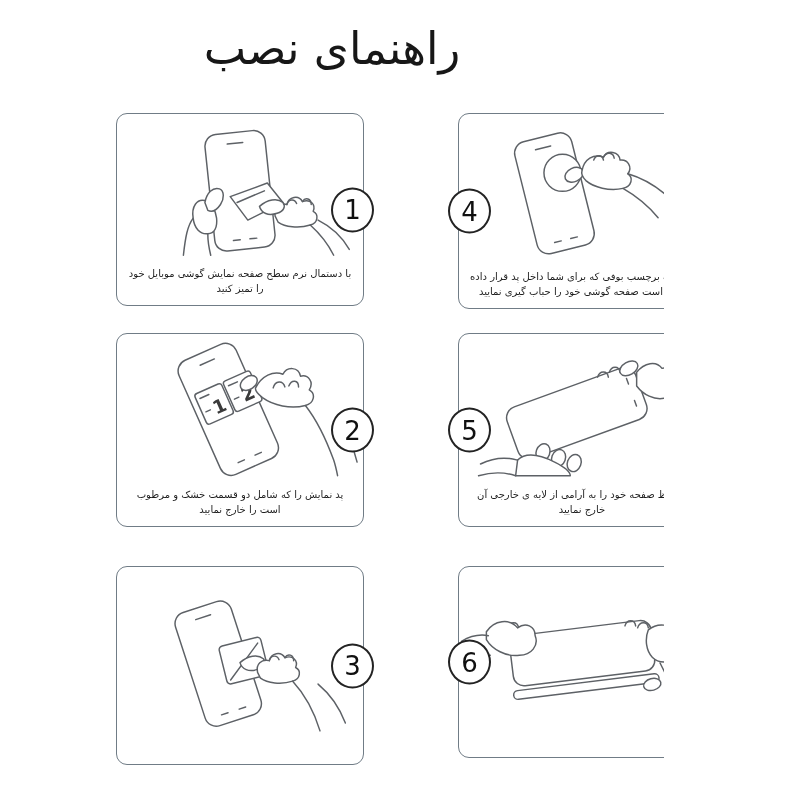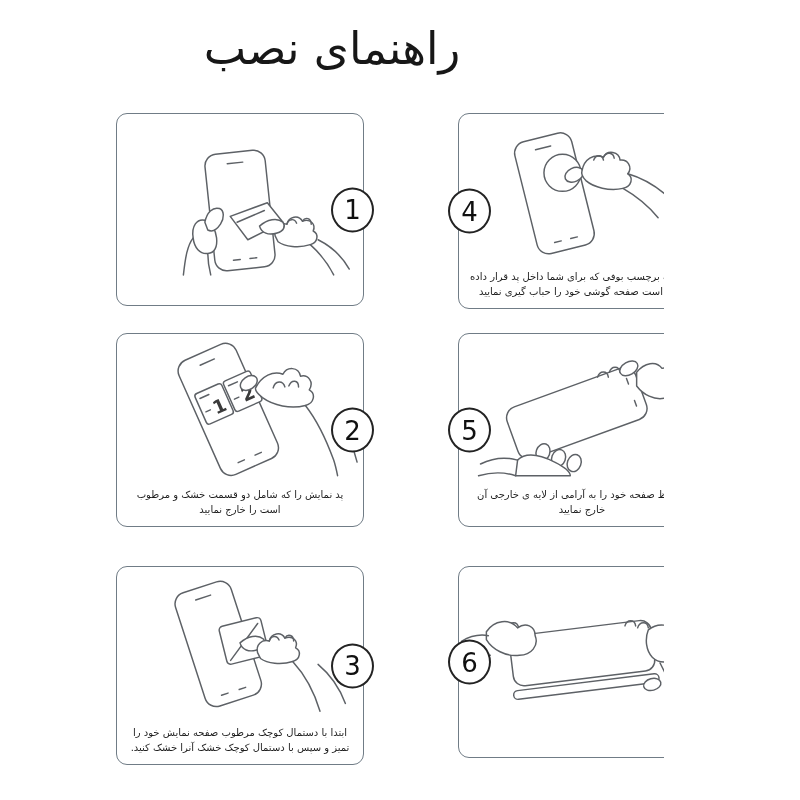--- a/index.html
+++ b/index.html
@@ -70,20 +70,21 @@
         <g>
           <path class="f" d="M160,92 C158,84 164,78 172,80 C174,72 184,70 188,77 C196,74 202,80 199,87 C205,90 204,99 196,101 C184,105 170,103 163,98 Z"></path>
           <path d="M172,80 C174,74 180,74 182,79"></path>
           <path d="M188,77 C191,72 197,74 197,80"></path>
           <path class="f" d="M144,82 C152,75 162,73 168,78 C171,82 169,87 162,89 C153,92 146,89 144,82 Z"></path>
           <path d="M196,101 C206,110 214,120 220,132"></path>
           <path d="M236,126 C228,112 216,102 204,96"></path>
         </g>
       </svg>
     </div>
+    <div class="caption">با دستمال نرم سطح صفحه نمایش گوشی موبایل خود را تمیز کنید</div>
   </div>
 
   <div class="panel" style="left:116px;top:333px;width:248px;height:194px;">
     <div class="badge on-right">
         <span>2</span>
       </div>
     <div class="illu">
       <svg viewBox="0 0 248 132" preserveAspectRatio="xMidYMid meet">
         <g transform="rotate(-24 112 64)">
           <rect class="f" x="80" y="0" width="64" height="128" rx="12"></rect>
@@ -133,21 +134,20 @@
         <g>
           <path class="f" d="M124,62 C132,55 142,53 148,58 C151,62 149,67 142,69 C133,72 126,69 124,62 Z"></path>
           <path class="f" d="M142,72 C140,64 146,58 154,60 C156,52 166,50 170,57 C178,54 184,60 181,67 C187,70 186,79 178,81 C166,85 152,83 145,78 Z"></path>
           <path d="M154,60 C156,54 162,54 164,59"></path>
           <path d="M170,57 C173,52 179,54 179,60"></path>
           <path d="M178,81 C190,94 200,112 206,132"></path>
           <path d="M232,124 C226,108 216,94 204,84"></path>
         </g>
       </svg>
     </div>
-    <div class="caption">ابتدا با دستمال کوچک مرطوب صفحه نمایش خود را تمیز و سپس با دستمال کوچک خشک آنرا خشک کنید.</div>
   </div>
 
   <div class="panel" style="left:458px;top:113px;width:248px;height:196px;">
     <div class="badge on-left">
         <span>4</span>
       </div>
     <div class="illu">
       <svg viewBox="0 0 248 132" preserveAspectRatio="xMidYMid meet">
         <g transform="rotate(-14 96 68)">
           <rect class="f" x="66" y="8" width="60" height="118" rx="12"></rect>

